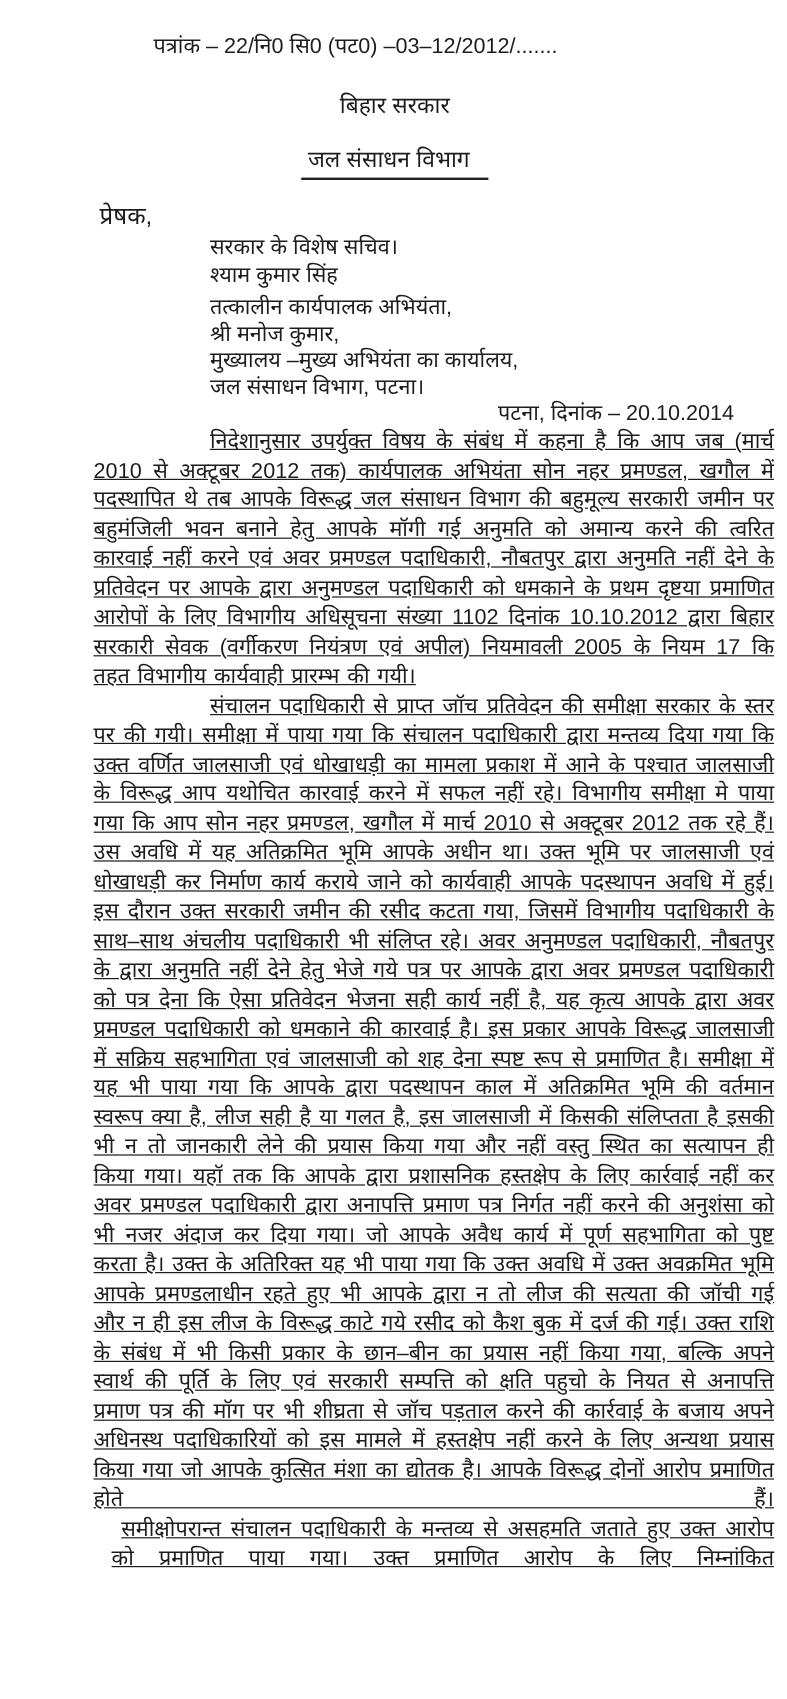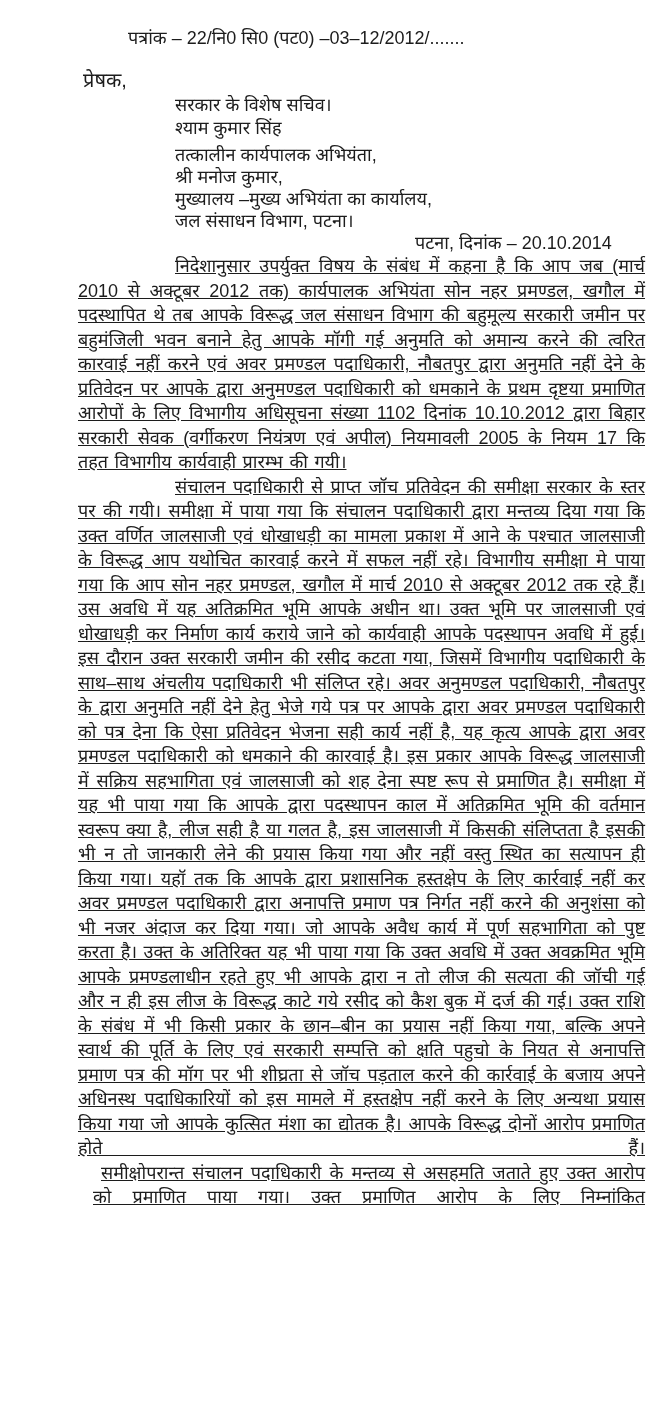--- a/index.html
+++ b/index.html
@@ -75,20 +75,26 @@
   }
   .para2 { text-align-last: justify; }
 </style>
 </head>
 <body>
 
 <div class="page">
 
   <div class="ref-line">पत्रांक – 22/नि0 सि0 (पट0) –03–12/2012/.......</div>
 
+  <div class="center-wrap">
+    <div class="gov-title">बिहार सरकार</div>
+    <div class="dept-title-row">
+      <span class="dept-title">जल संसाधन विभाग</span>
+    </div>
+  </div>
 
   <div class="block-label">प्रेषक,</div>
 
   <div class="sender-block">
     <div>सरकार के विशेष सचिव।</div>
     <div>श्याम कुमार सिंह</div>
   </div>
 
 
   <div class="addressee-block">

